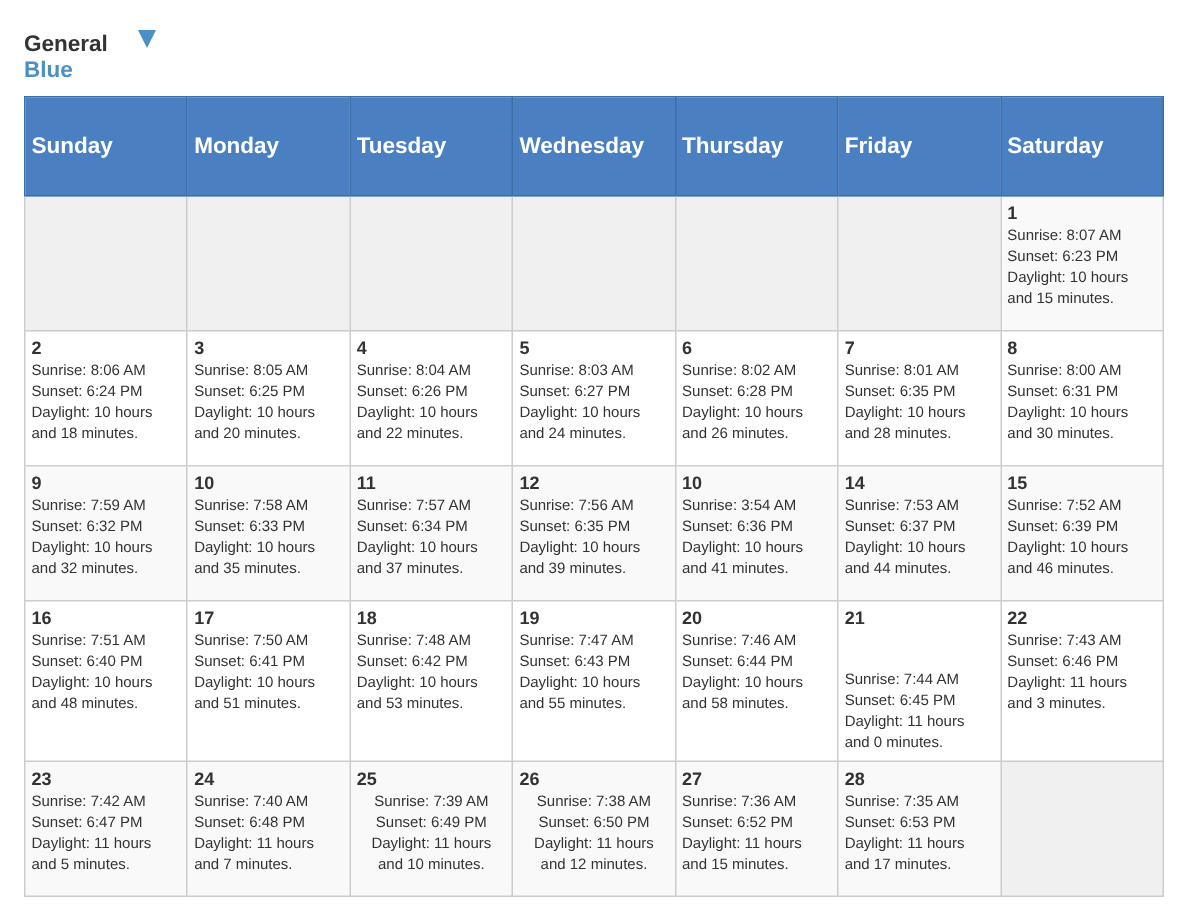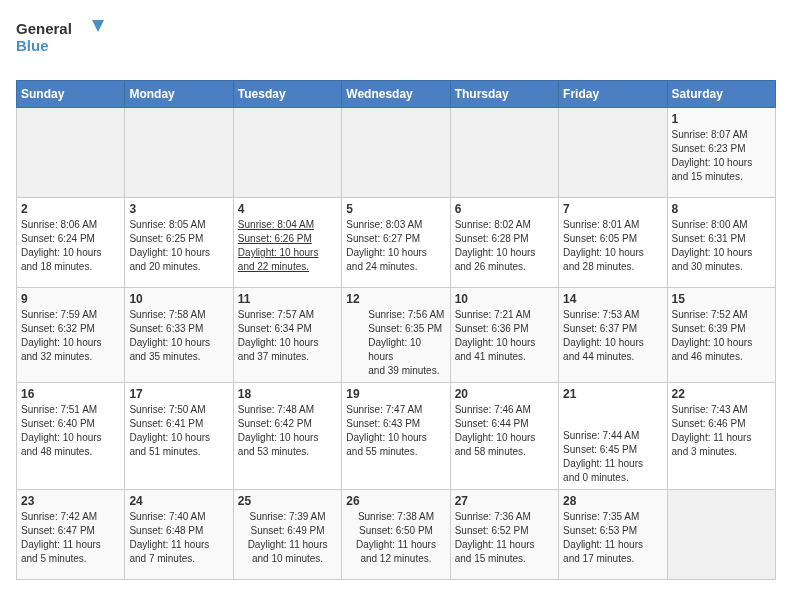--- a/index.html
+++ b/index.html
@@ -7,21 +7,21 @@
       font-family: Arial, sans-serif;
       background: #fff;
       width: 792px;
       min-height: 612px;
       padding: 16px;
     }
     .header {
       display: flex;
       justify-content: space-between;
       align-items: flex-start;
-      margin-bottom: 24px;
+      margin-bottom: 8px;
     }
     .logo {
       display: flex;
       align-items: center;
       gap: 4px;
     }
     .title-block {
       text-align: right;
     }
     .month-title {
@@ -34,23 +34,23 @@
       color: #555;
     }
     .calendar {
       width: 100%;
       border-collapse: collapse;
       border: 1px solid #ccc;
     }
     .calendar th {
       background-color: #4a7fc1;
       color: #fff;
-      font-size: 12px;
+      font-size: 15px;
       font-weight: bold;
-      padding: 6px 4px;
+      padding: 24px 4px;
       text-align: left;
       border: 1px solid #3a6fa8;
     }
     .calendar td {
       vertical-align: top;
       width: 108px;
       height: 90px;
       border: 1px solid #ccc;
       padding: 4px;
       font-size: 10px;
@@ -133,21 +133,21 @@
         </td>
         <td>
           <span class="day-number">3</span>
           <div class="day-info" style="white-space: pre-line;">Sunrise: 8:05 AM
 Sunset: 6:25 PM
 Daylight: 10 hours
 and 20 minutes.</div>
         </td>
         <td>
           <span class="day-number">4</span>
-          <div class="day-info" style="white-space: pre-line; text-decoration: underline;">Sunrise: 8:04 AM
+          <div class="day-info" style="white-space: pre-line;">Sunrise: 8:04 AM
 Sunset: 6:26 PM
 Daylight: 10 hours
 and 22 minutes.</div>
         </td>
         <td>
           <span class="day-number">5</span>
           <div class="day-info" style="white-space: pre-line;">Sunrise: 8:03 AM
 Sunset: 6:27 PM
 Daylight: 10 hours
 and 24 minutes.</div>
@@ -155,21 +155,21 @@
         <td>
           <span class="day-number">6</span>
           <div class="day-info" style="white-space: pre-line;">Sunrise: 8:02 AM
 Sunset: 6:28 PM
 Daylight: 10 hours
 and 26 minutes.</div>
         </td>
         <td>
           <span class="day-number">7</span>
           <div class="day-info" style="white-space: pre-line;">Sunrise: 8:01 AM
-Sunset: 6:05 PM
+Sunset: 6:35 PM
 Daylight: 10 hours
 and 28 minutes.</div>
         </td>
         <td>
           <span class="day-number">8</span>
           <div class="day-info" style="white-space: pre-line;">Sunrise: 8:00 AM
 Sunset: 6:31 PM
 Daylight: 10 hours
 and 30 minutes.</div>
         </td>
@@ -191,28 +191,28 @@
         </td>
         <td>
           <span class="day-number">11</span>
           <div class="day-info" style="white-space: pre-line;">Sunrise: 7:57 AM
 Sunset: 6:34 PM
 Daylight: 10 hours
 and 37 minutes.</div>
         </td>
         <td>
           <span class="day-number">12</span>
-          <div class="day-info" style="white-space: pre-line; margin-left: 22px;">Sunrise: 7:56 AM
+          <div class="day-info" style="white-space: pre-line;">Sunrise: 7:56 AM
 Sunset: 6:35 PM
 Daylight: 10 hours
 and 39 minutes.</div>
         </td>
         <td>
           <span class="day-number">10</span>
-          <div class="day-info" style="white-space: pre-line;">Sunrise: 7:21 AM
+          <div class="day-info" style="white-space: pre-line;">Sunrise: 3:54 AM
 Sunset: 6:36 PM
 Daylight: 10 hours
 and 41 minutes.</div>
         </td>
         <td>
           <span class="day-number">14</span>
           <div class="day-info" style="white-space: pre-line;">Sunrise: 7:53 AM
 Sunset: 6:37 PM
 Daylight: 10 hours
 and 44 minutes.</div>

